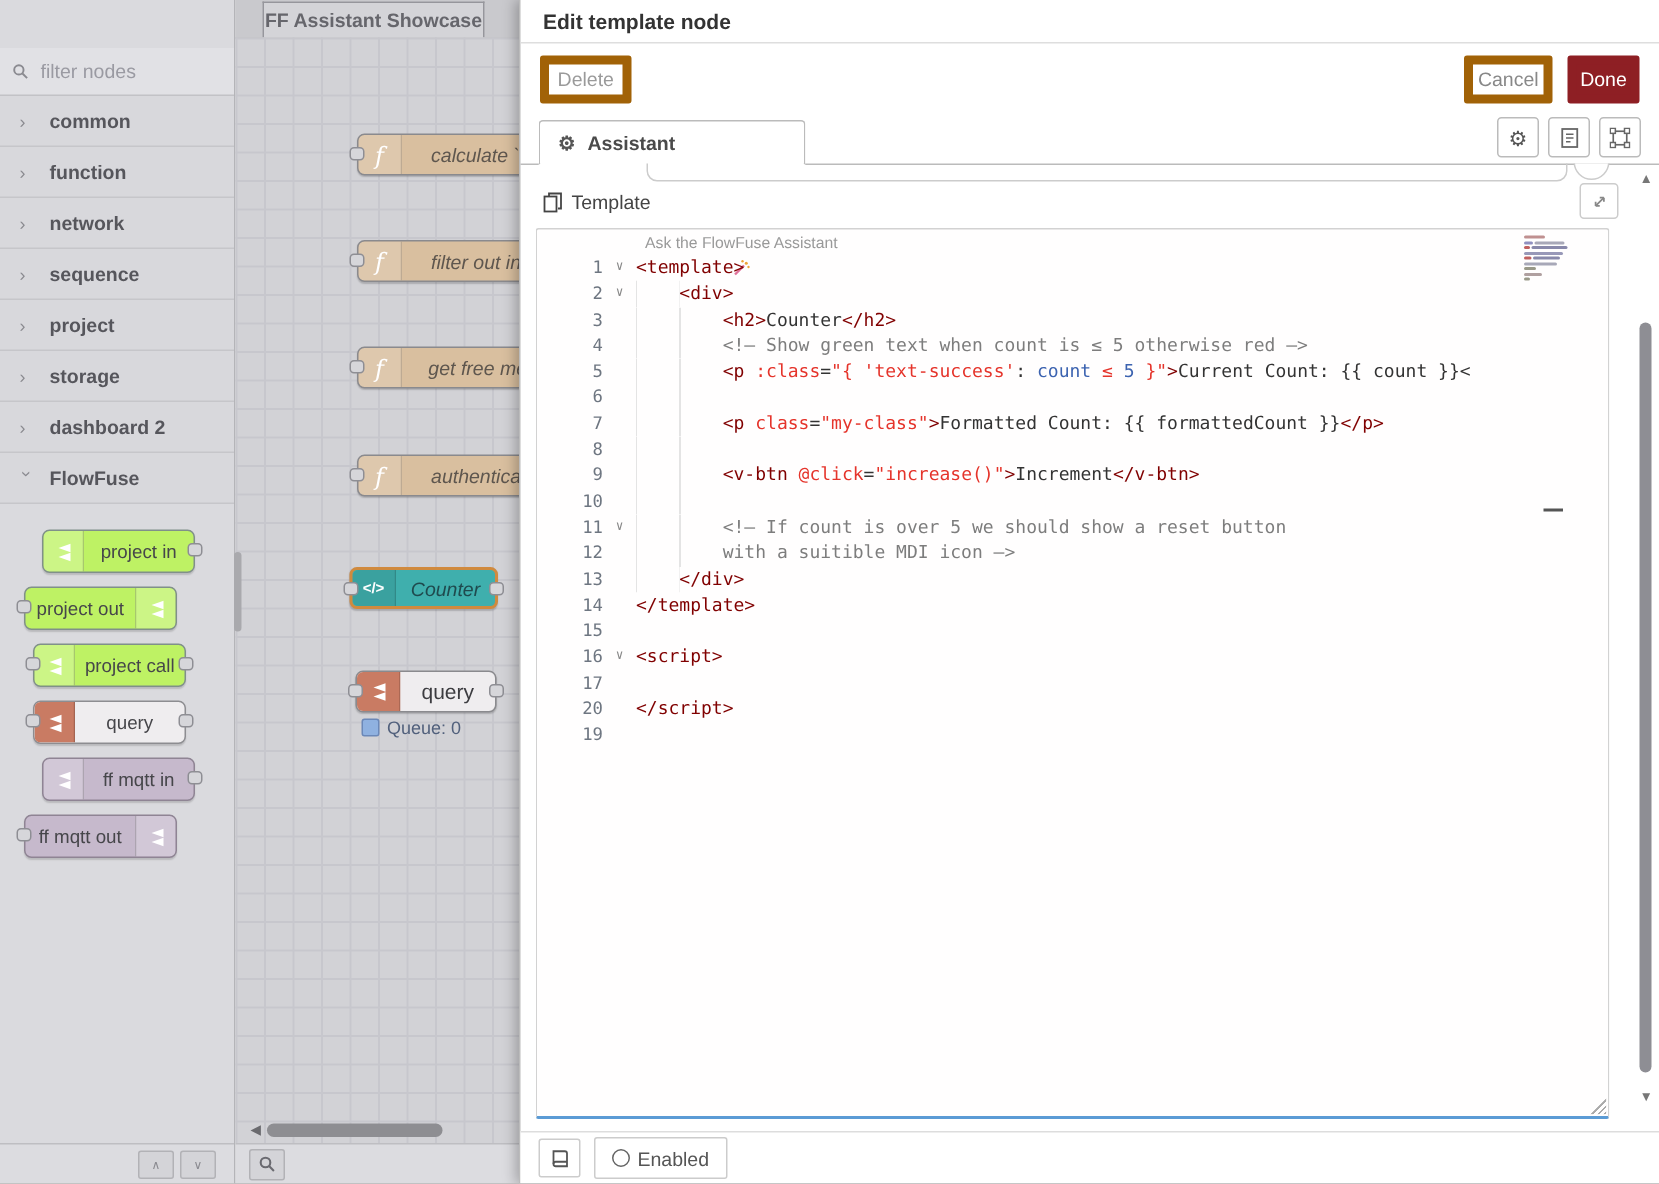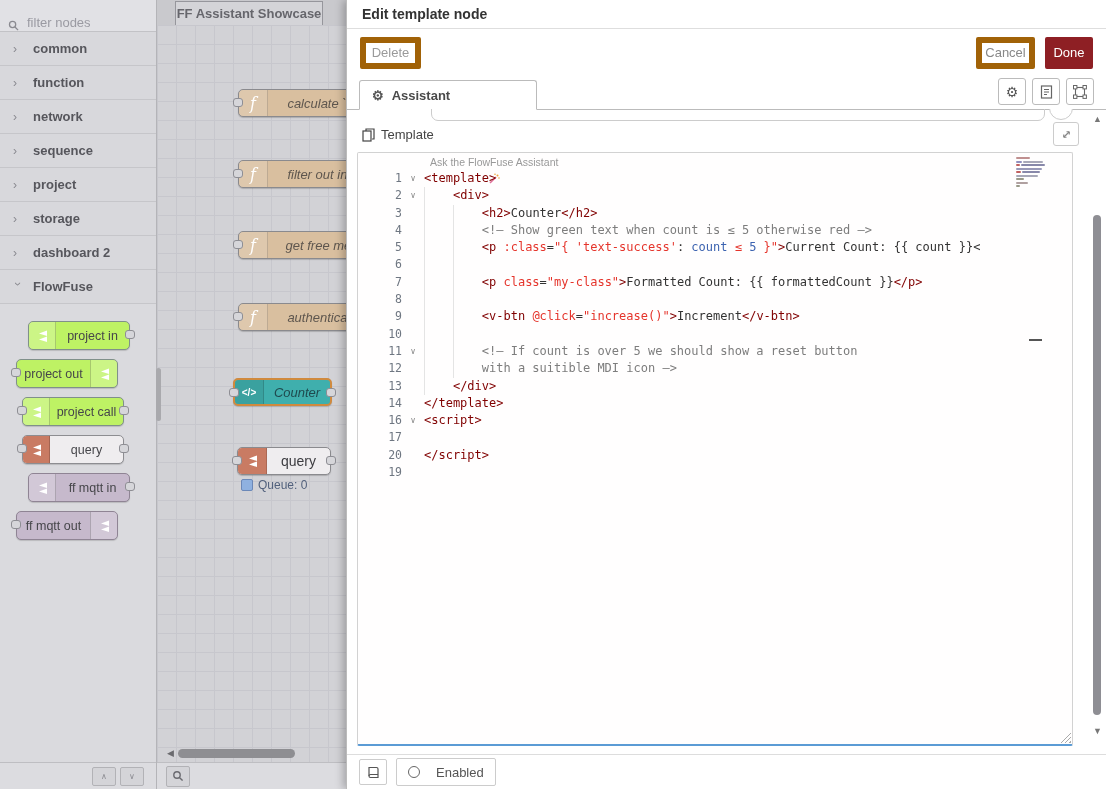--- a/index.html
+++ b/index.html
@@ -2,22 +2,22 @@
 <html style="--done-button: #8e1f24; --node-selected-border: #d08a3e; --function-node: #d9bf9f; --counter-node: #3fafad; --query-icon: #c97b63; --status-dot: #8fb1e0; --editor-focus: #5b9bd5; --syn-tag: #800000; --syn-attr: #e5342b; --syn-str: #e5342b; --syn-var: #3c63b0; --syn-cmt: #7d7d7d; --syn-txt: #333333; --syn-pun: #333333;"><head>
 <meta charset="utf-8">
 <style>
   html,body{margin:0;padding:0;background:#888;}
   .app{position:relative;width:1106px;height:789px;overflow:hidden;background:#fff;
        font-family:"Liberation Sans",sans-serif;-webkit-font-smoothing:antialiased;}
 
   
   .palette{position:absolute;left:0;top:0;width:157px;height:100%;background:#dadade;
            border-right:1px solid #b4b4b8;box-sizing:border-box;}
-  .search{height:31px;background:#e1e1e5;border-bottom:1px solid #c2c2c6;display:flex;align-items:flex-end;
-          padding:0 8px;gap:6px;}
+  .search{height:31px;background:#e1e1e5;border-bottom:1px solid #c2c2c6;display:flex;align-items:center;
+          padding:0 8px;gap:6px;margin-top:32px;}
   .search input{border:none;background:transparent;font-size:13px;color:#555;width:110px;outline:none;
           font-family:"Liberation Sans",sans-serif;}
   .search input::placeholder{color:#9a9aa2;}
   .cat{height:34px;border-bottom:1px solid #c6c6ca;background:#d8d8dc;display:flex;align-items:center;
        gap:10px;padding-left:13px;cursor:pointer;box-sizing:border-box;}
   .cat .chev{color:#8a8a90;font-size:12px;width:10px;display:inline-block;}
   .cat.expanded .chev{transform:rotate(90deg);}
   .cat .lbl{font-weight:bold;font-size:13px;color:#56565c;}
   .pnodes{padding-top:17px;}
   .pnode{position:relative;height:27px;width:100px;border:1px solid #80908a;border-radius:5px;
@@ -98,21 +98,21 @@
   .trow{position:absolute;top:18px;left:15px;display:flex;align-items:center;gap:6px;font-size:13px;color:#444;}
   .expand-btn{position:absolute;top:13px;left:706px;width:24px;height:22px;border:1px solid #ccc;border-radius:3px;
        display:flex;align-items:center;justify-content:center;}
   .dscroll-up{position:absolute;right:4px;top:5px;color:#777;font-size:9px;}
   .dscroll-thumb{position:absolute;right:5px;top:106px;width:8px;height:500px;background:#8e8e94;border-radius:4px;}
   .dscroll-down{position:absolute;right:4px;top:617px;color:#777;font-size:9px;}
   .dfoot{position:absolute;left:0;right:0;bottom:0;height:35px;border-top:1px solid #ddd;display:flex;
        align-items:center;gap:9px;padding:0 12px;box-sizing:border-box;background:#fff;}
   .fbtn{width:26px;height:24px;border:1px solid #ccc;border-radius:2px;display:flex;align-items:center;
        justify-content:center;}
-  .enb{height:26px;border:1px solid #ccc;border-radius:2px;display:flex;align-items:center;gap:16px;
+  .enb{height:26px;border:1px solid #ccc;border-radius:2px;display:flex;align-items:center;gap:5px;
        padding:0 11px;font-size:13px;color:#555;}
   .enb .circ{width:12px;height:12px;border:1.5px solid #666;border-radius:50%;box-sizing:border-box;}
 
   
   .editor{position:absolute;left:10px;top:43px;width:716px;height:594px;border:1px solid #d2d2d2;
        border-bottom:2px solid var(--editor-focus);background:#fffefe;box-sizing:border-box;
        font-family:"DejaVu Sans Mono",monospace;border-radius:2px;}
   .hint{position:absolute;left:72px;top:3px;font-size:10.5px;color:#999;
        font-family:"Liberation Sans",sans-serif;display:flex;gap:5px;align-items:center;flex-direction:column;}
   .lines{position:absolute;left:0;top:17px;right:0;bottom:0;overflow:hidden;}
@@ -429,20 +429,21 @@
             <div class="cline"><span class="ln">5</span><span class="fold"></span><span class="codetxt"><span class="guides" style="width: 57.8px;"></span>        <span class="tk-tag">&lt;p</span><span class="tk-attr"> :class</span><span class="tk-pun">=</span><span class="tk-str">"{ 'text-success'</span><span class="tk-pun">: </span><span class="tk-var">count</span><span class="tk-attr"> ≤ </span><span class="tk-var">5</span><span class="tk-str"> }"</span><span class="tk-tag">&gt;</span><span class="tk-txt">Current Count: {{ count }}&lt;</span></span></div>
             <div class="cline"><span class="ln">6</span><span class="fold"></span><span class="codetxt"><span class="guides" style="width: 57.8px;"></span></span></div>
             <div class="cline"><span class="ln">7</span><span class="fold"></span><span class="codetxt"><span class="guides" style="width: 57.8px;"></span>        <span class="tk-tag">&lt;p</span><span class="tk-attr"> class</span><span class="tk-pun">=</span><span class="tk-str">"my-class"</span><span class="tk-tag">&gt;</span><span class="tk-txt">Formatted Count: {{ formattedCount }}</span><span class="tk-tag">&lt;/p&gt;</span></span></div>
             <div class="cline"><span class="ln">8</span><span class="fold"></span><span class="codetxt"><span class="guides" style="width: 57.8px;"></span></span></div>
             <div class="cline"><span class="ln">9</span><span class="fold"></span><span class="codetxt"><span class="guides" style="width: 57.8px;"></span>        <span class="tk-tag">&lt;v-btn</span><span class="tk-attr"> @click</span><span class="tk-pun">=</span><span class="tk-str">"increase()"</span><span class="tk-tag">&gt;</span><span class="tk-txt">Increment</span><span class="tk-tag">&lt;/v-btn&gt;</span></span></div>
             <div class="cline"><span class="ln">10</span><span class="fold"></span><span class="codetxt"><span class="guides" style="width: 57.8px;"></span></span></div>
             <div class="cline"><span class="ln">11</span><span class="fold">∨</span><span class="codetxt"><span class="guides" style="width: 57.8px;"></span>        <span class="tk-cmt">&lt;!— If count is over 5 we should show a reset button</span></span></div>
             <div class="cline"><span class="ln">12</span><span class="fold"></span><span class="codetxt"><span class="guides" style="width: 57.8px;"></span>        <span class="tk-cmt">with a suitible MDI icon —&gt;</span></span></div>
             <div class="cline"><span class="ln">13</span><span class="fold"></span><span class="codetxt"><span class="guides" style="width: 28.9px;"></span>    <span class="tk-tag">&lt;/div&gt;</span></span></div>
             <div class="cline"><span class="ln">14</span><span class="fold"></span><span class="codetxt"><span class="guides" style="width: 0px;"></span><span class="tk-tag">&lt;/template&gt;</span></span></div>
+            <div class="cline"><span class="ln">15</span><span class="fold"></span><span class="codetxt"><span class="guides" style="width: 0px;"></span></span></div>
             <div class="cline"><span class="ln">16</span><span class="fold">∨</span><span class="codetxt"><span class="guides" style="width: 0px;"></span><span class="tk-tag">&lt;script&gt;</span></span></div>
             <div class="cline"><span class="ln">17</span><span class="fold"></span><span class="codetxt"><span class="guides" style="width: 0px;"></span></span></div>
             <div class="cline"><span class="ln">20</span><span class="fold"></span><span class="codetxt"><span class="guides" style="width: 0px;"></span><span class="tk-tag">&lt;/script&gt;</span></span></div>
             <div class="cline"><span class="ln">19</span><span class="fold"></span><span class="codetxt"><span class="guides" style="width: 0px;"></span></span></div>
           </div>
         <div class="ovmark"></div>
         <div class="resize"></div>
       </div>
     </div>
 

